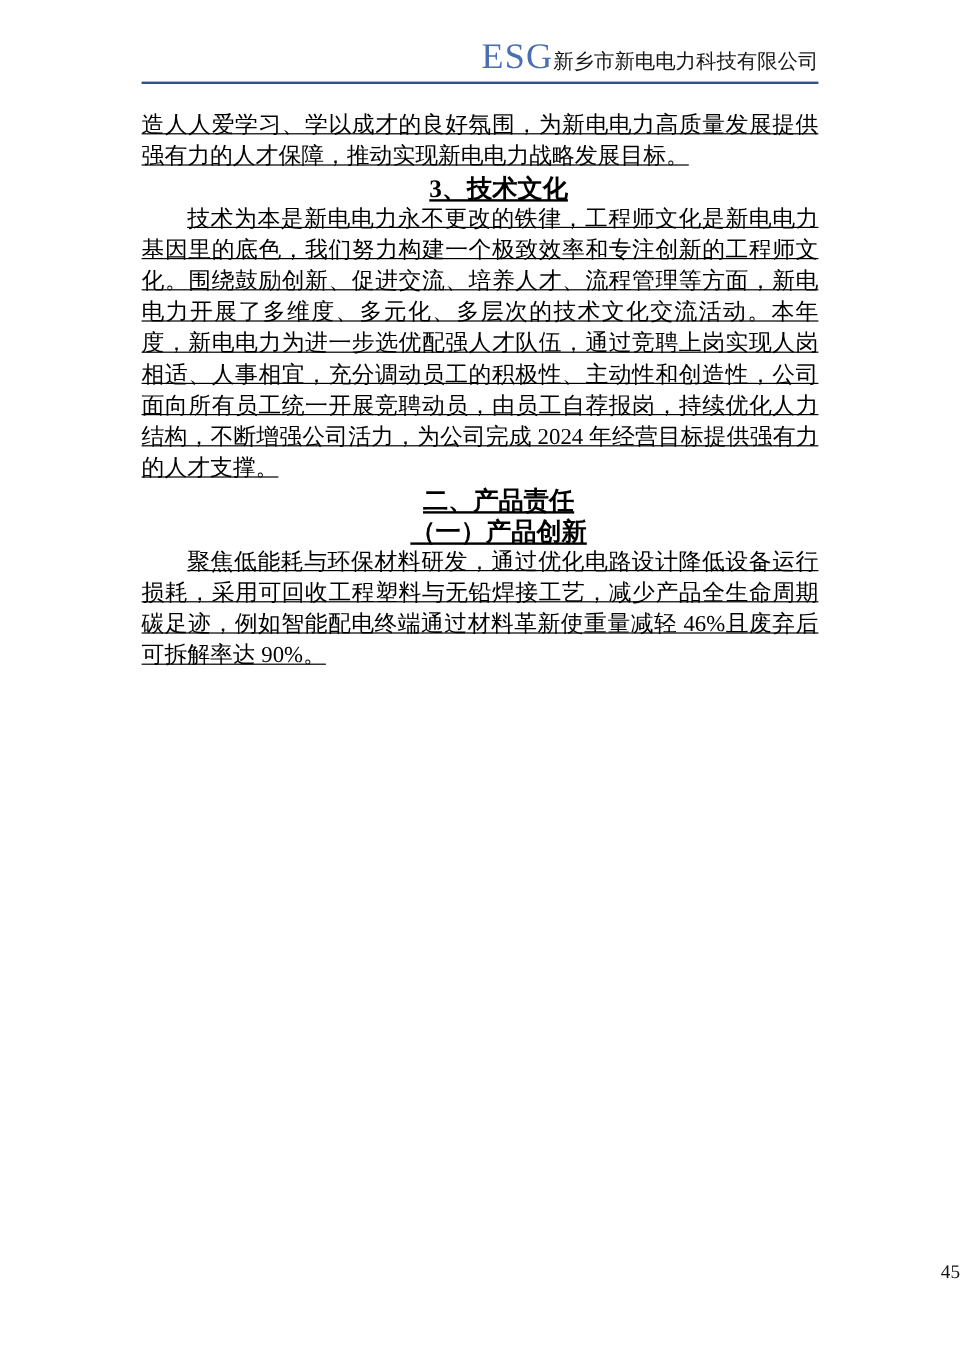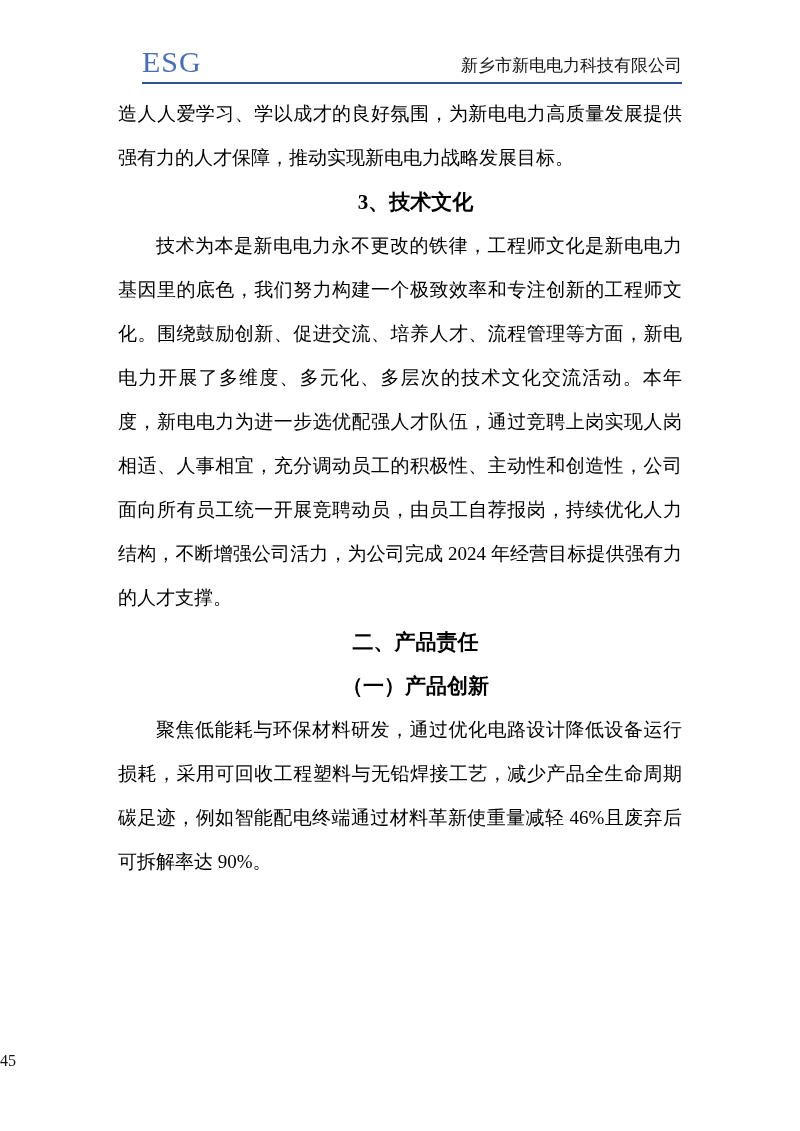--- a/index.html
+++ b/index.html
@@ -11,27 +11,26 @@
     margin: 0 auto;
     background: #ffffff;
     overflow: hidden;
     font-family: "Liberation Serif", "DejaVu Serif", serif;
     color: #000;
   }
   .header {
     position: absolute;
     left: 118px;
     right: 118px;
-    top: 46px;
+    top: 32px;
     display: flex;
-    justify-content: space-between;
+    justify-content: flex-end;
     align-items: flex-end;
     border-bottom: 2px solid #31508f;
     padding-bottom: 4px;
-    margin-left: 24px;
   }
   .logo {
     font-size: 30px;
     line-height: 32px;
     letter-spacing: 1px;
     color: #4a6fb0;
     font-weight: 400;
   }
   .company {
     font-size: 17px;
@@ -40,39 +39,40 @@
     color: #141414;
   }
   .content {
     position: absolute;
     left: 118px;
     right: 118px;
     top: 92px;
   }
   .content p {
     font-size: 19px;
-    line-height: 44px;
+    line-height: 26px;
     text-align: justify;
     text-justify: inter-ideograph;
+    text-decoration: underline;
   }
   .content p.p { text-indent: 38px; }
   .content p.p.no-indent { text-indent: 0; }
   .content p.h {
     font-size: 21px;
     font-weight: bold;
     text-align: center;
     text-indent: 0;
     margin-left: 31px;
   }
   .footer {
     position: absolute;
-    left: 0;
+    left: 13px;
     right: 0;
     top: 1050px;
-    text-align: left;
+    text-align: right;
   }
   .page-number {
     font-size: 16px;
     line-height: 22px;
     color: #111;
   }
 </style>
 </head>
 <body>
 

